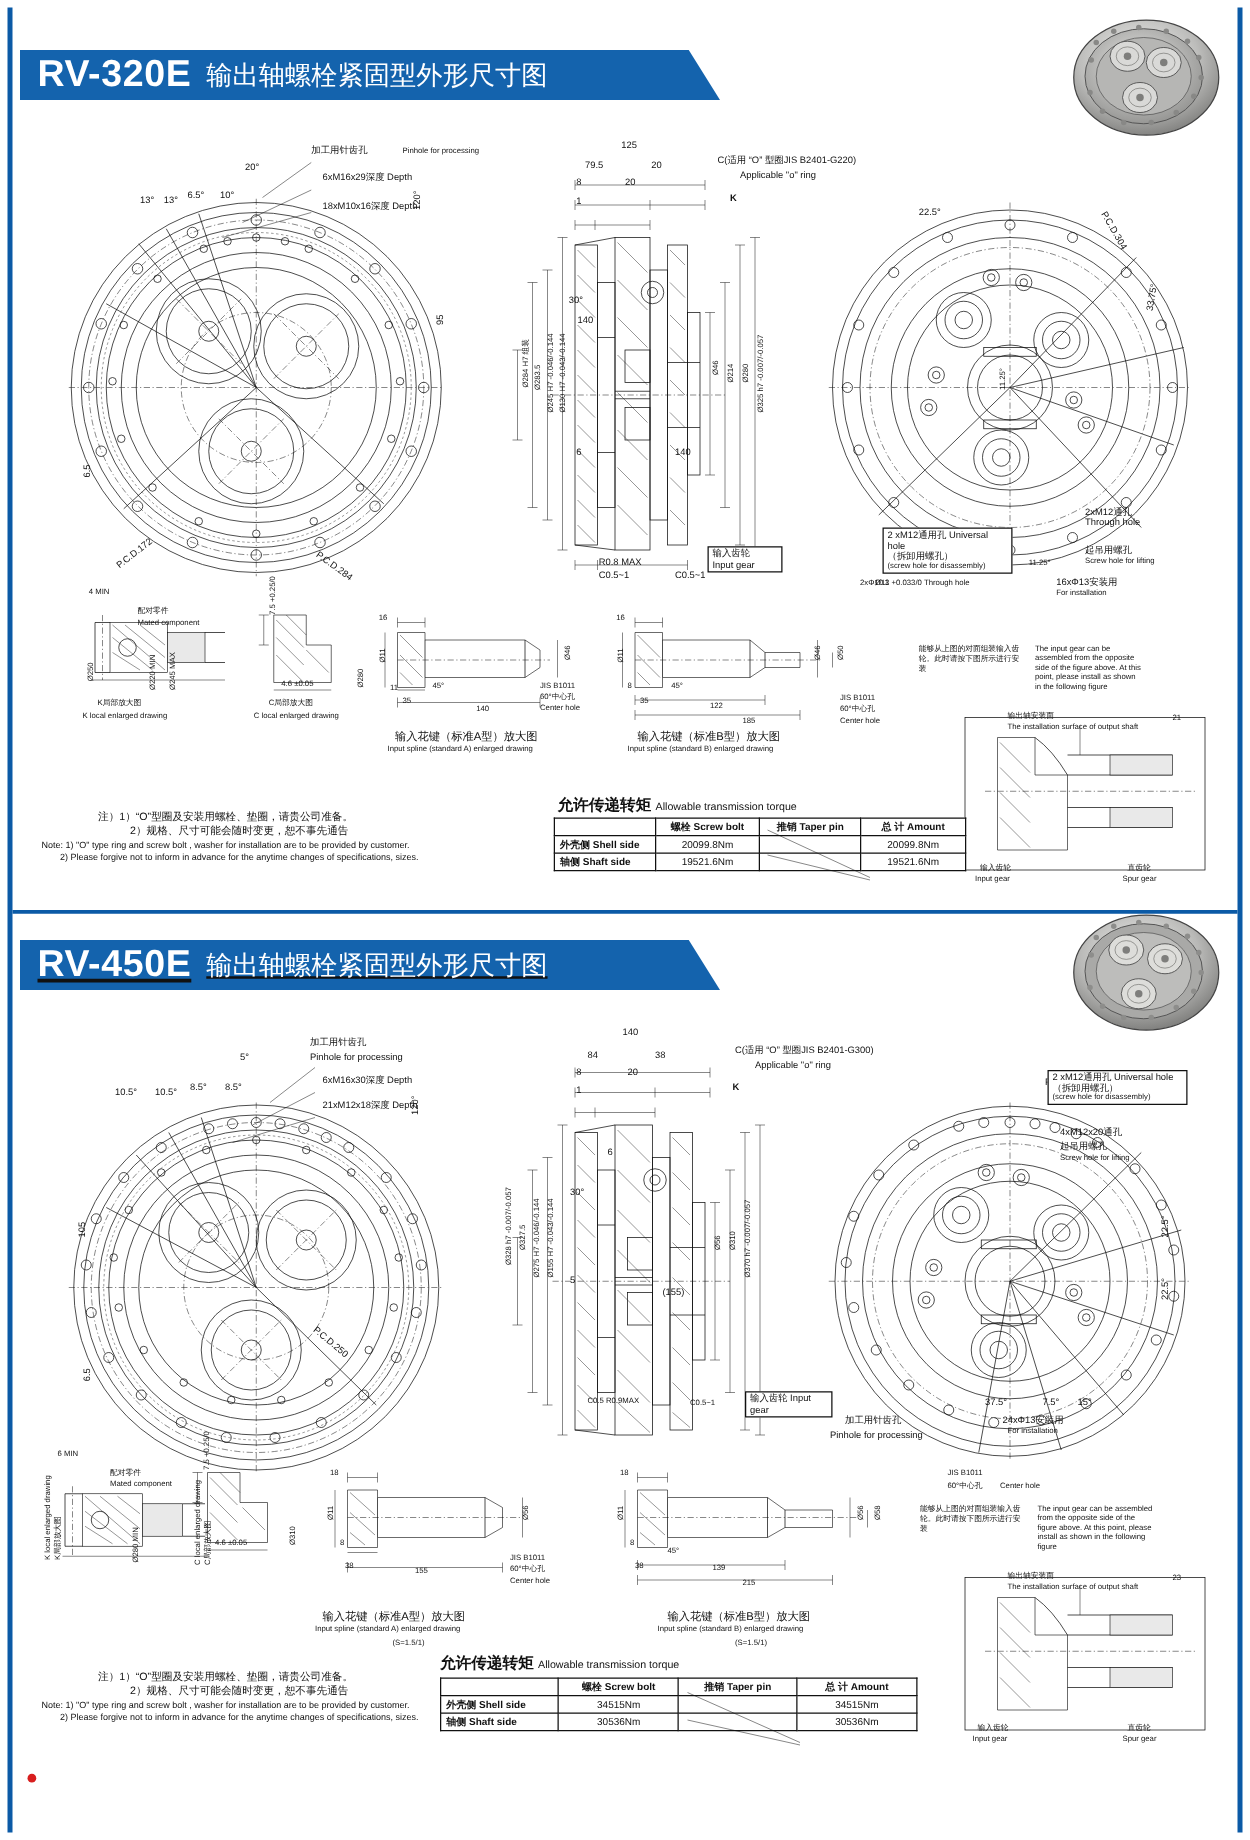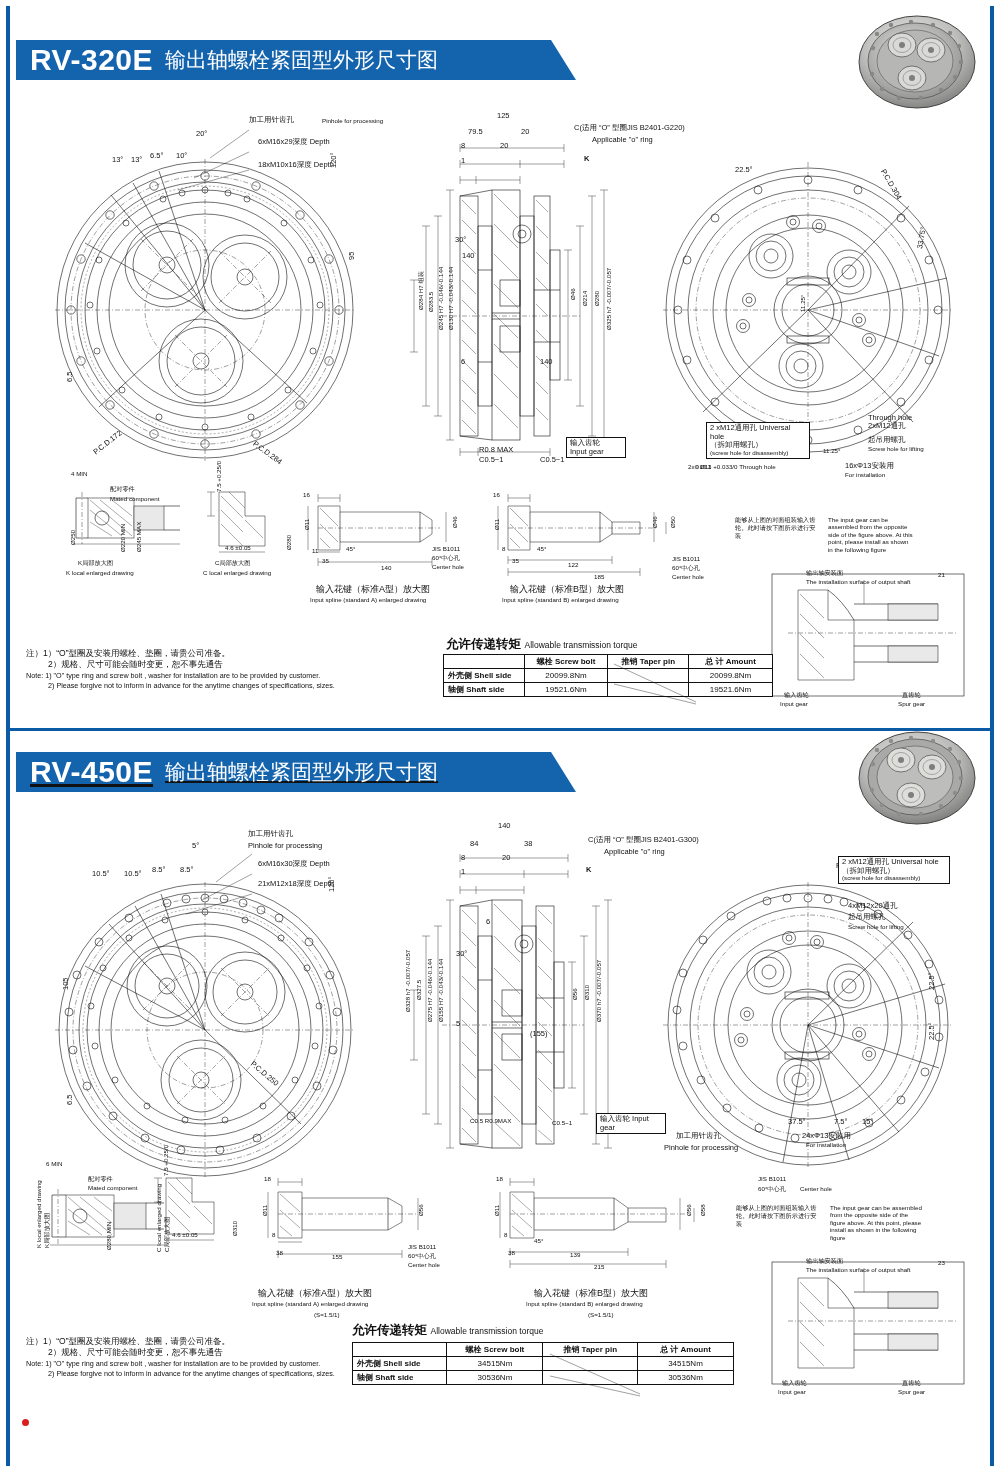--- a/index.html
+++ b/index.html
@@ -31,21 +31,21 @@
   .box{position:absolute;border:1px solid #111;padding:1px 3px;font-size:7.5px;line-height:1.15;background:#fff;}
 
   
   .torque{position:absolute;border-collapse:collapse;font-size:8px;background:#fff;}
   .torque td,.torque th{border:1px solid #111;padding:1px 3px;text-align:center;font-weight:normal;}
   .torque .hl{font-weight:bold;}
   .torque .lbl{text-align:left;padding-left:4px;}
   .torque-title{position:absolute;font-size:12.5px;font-weight:bold;}
   .torque-title span{font-size:8.5px;font-weight:normal;}
 
-  .notes{position:absolute;font-size:8px;line-height:1.35;}
+  .notes{position:absolute;font-size:8px;line-height:1.35;text-align:center;}
   .notes .cnline{font-size:8.5px;}
   .notes .enline{font-size:7.2px;}
 
   .footnote{position:absolute;font-size:9.5px;}
   .footdot{position:absolute;width:7px;height:7px;border-radius:50%;background:#d81e1e;}
 
   svg{overflow:visible;}
   .ln{stroke:#111;stroke-width:.6;fill:none;}
   .lnthin{stroke:#111;stroke-width:.4;fill:none;}
   .dash{stroke:#111;stroke-width:.4;fill:none;stroke-dasharray:5 2 1 2;}
@@ -455,21 +455,21 @@
   <div class="t" style="left:735px;top:166px;">22.5°</div>
   <div class="t" style="left:886px;top:168px;transform:rotate(60deg);transform-origin:left top;">P.C.D.304</div>
   <div class="t" style="left:916px;top:248px;transform:rotate(-80deg);transform-origin:left top;">33.75°</div>
   <div class="t6 rot90" style="left:800px;top:312px;">11.25°</div>
   <div class="t6" style="left:823px;top:448px;">11.25°</div>
   <div class="box" style="left:706px;top:422px;width:96px;">
     <div>2 xM12通用孔 Universal hole</div>
     <div>（拆卸用螺孔）</div>
     <div class="t6" style="position:static;">(screw hole for disassembly)</div>
   </div>
-  <div class="t" style="left:868px;top:422px;text-align:right;">2xM12通孔</div>
+  <div class="t" style="left:868px;top:406px;text-align:right;">2xM12通孔</div>
   <div class="t" style="left:868px;top:414px;">Through hole</div>
   <div class="t" style="left:868px;top:436px;">起吊用螺孔</div>
   <div class="t6" style="left:868px;top:446px;">Screw hole for lifting</div>
   <div class="t" style="left:845px;top:462px;">16xΦ13安装用</div>
   <div class="t6" style="left:845px;top:472px;">For installation</div>
   <div class="t6" style="left:700px;top:464px;" style2="">Ø11</div>
   <div class="t6" style="left:688px;top:464px;">2xΦ10.3 +0.033/0 Through hole</div>
 
   <svg style="position:absolute;left:68px;top:480px;" width="140" height="75" viewBox="0 0 140 75">
     <g class="ln">

